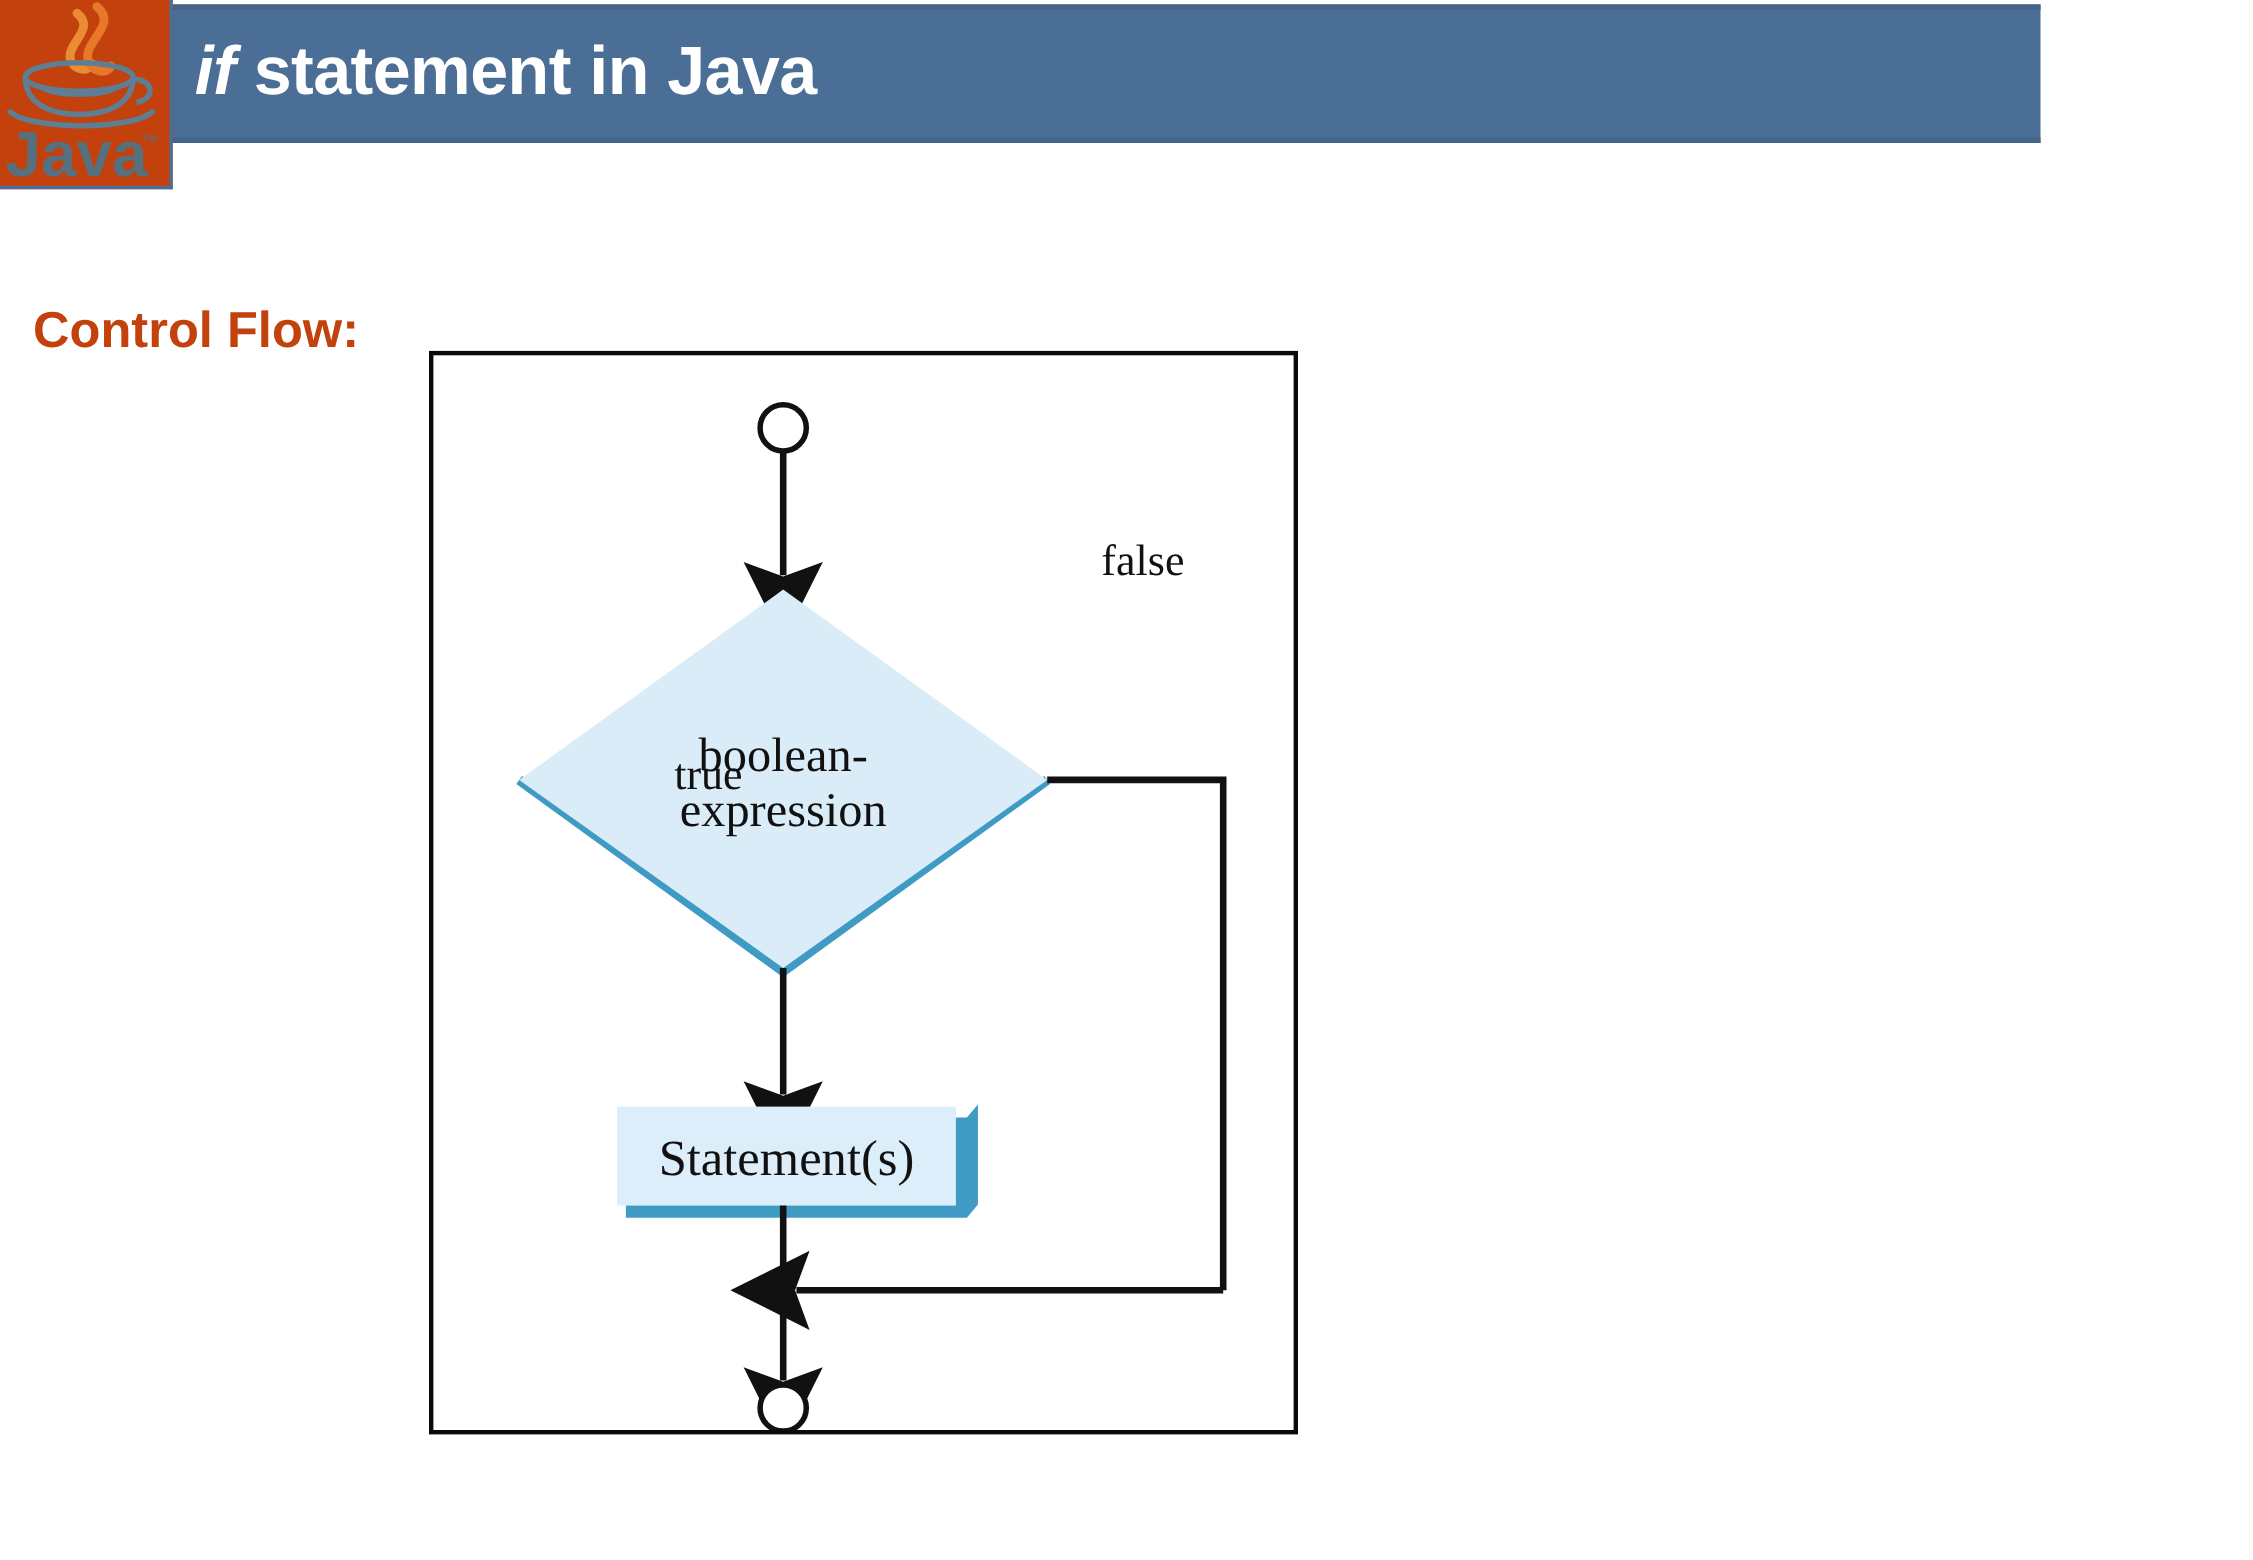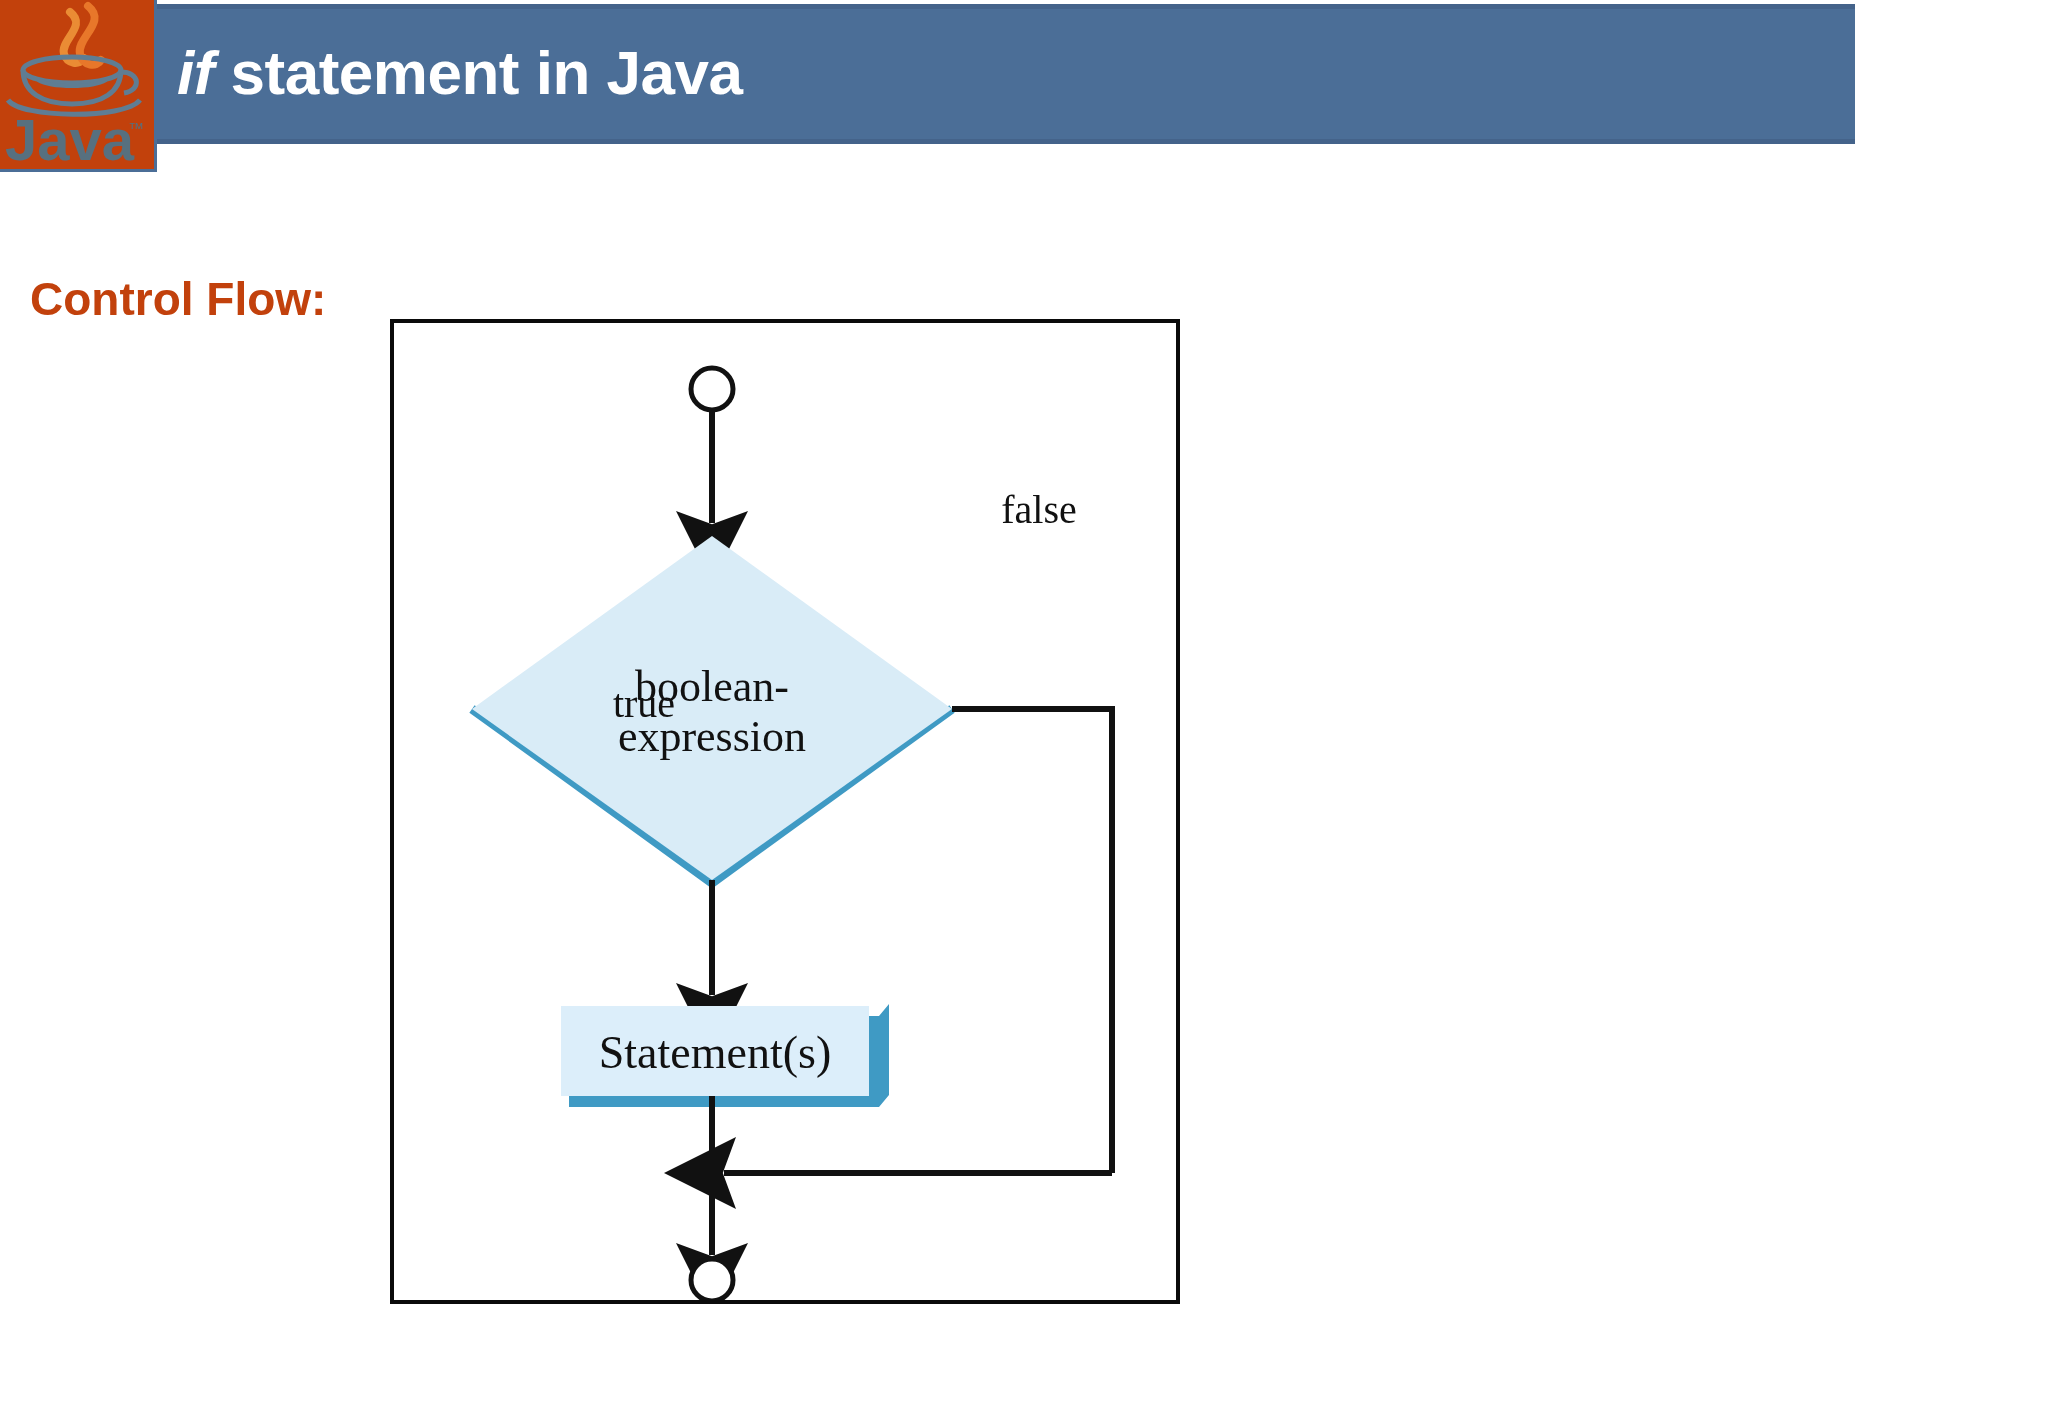--- a/index.html
+++ b/index.html
@@ -15,21 +15,21 @@
     font-family: "Liberation Sans", sans-serif;
     -webkit-font-smoothing: antialiased;
   }
 
   
   #header-banner {
     position: absolute;
     left: 137px;
     top: 4px;
     width: 1718px;
-    height: 140px;
+    height: 126px;
     background: #4b6e97;
     box-shadow: 0 3px 0 0 rgba(255,255,255,0.0);
     border-top: 5px solid #44638a;
     border-bottom: 5px solid #44638a;
     box-sizing: border-box;
     z-index: 1;
   }
   #header-title {
     position: absolute;
     left: 40px;

